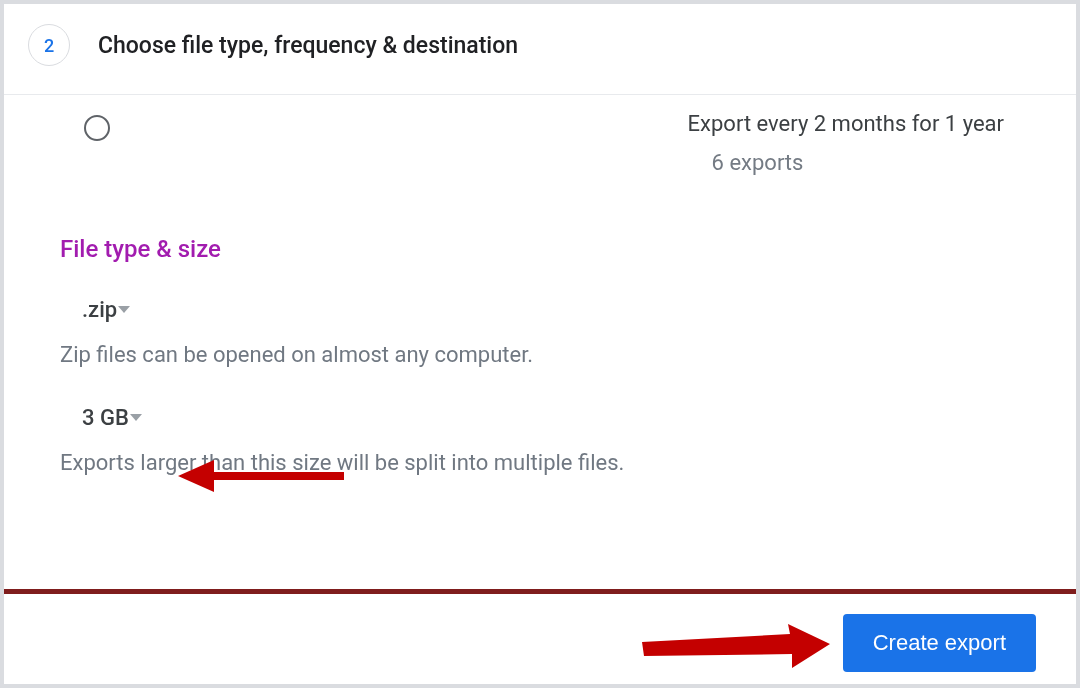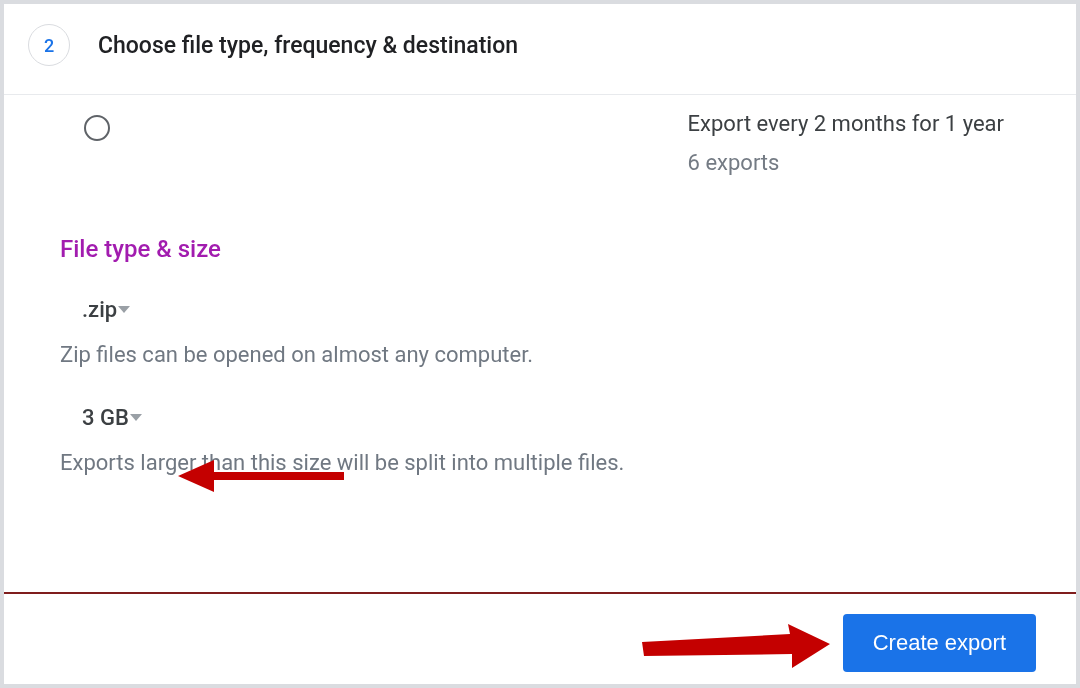--- a/index.html
+++ b/index.html
@@ -62,20 +62,21 @@
       flex-shrink: 0;
     }
     .radio-label {
       font-size: 22px;
       color: #3c4043;
     }
     .radio-sub {
       font-size: 22px;
       color: #747b84;
       margin-top: 14px;
+      margin-left: 24px;
     }
     .section-heading {
       font-size: 24px;
       font-weight: 500;
       color: #a21caf;
       margin: 36px 0 24px 0;
     }
     .dropdown {
       display: inline-flex;
       align-items: center;
@@ -90,21 +91,21 @@
       font-weight: 500;
     }
     .dropdown-arrow svg { display: block; }
     .help-text {
       font-size: 22px;
       color: #707882;
       margin: 10px 0 28px 0;
     }
     .size-block { margin-top: 16px; }
     .footer {
-      border-top: 2px solid #7f1d1d;
+      border-top: 5px solid #7f1d1d;
       display: flex;
       justify-content: flex-end;
       padding: 20px 40px 12px 20px;
     }
     .create-btn {
       background: #1a73e8;
       color: #fff;
       border: none;
       font-size: 22px;
       font-weight: 500;

